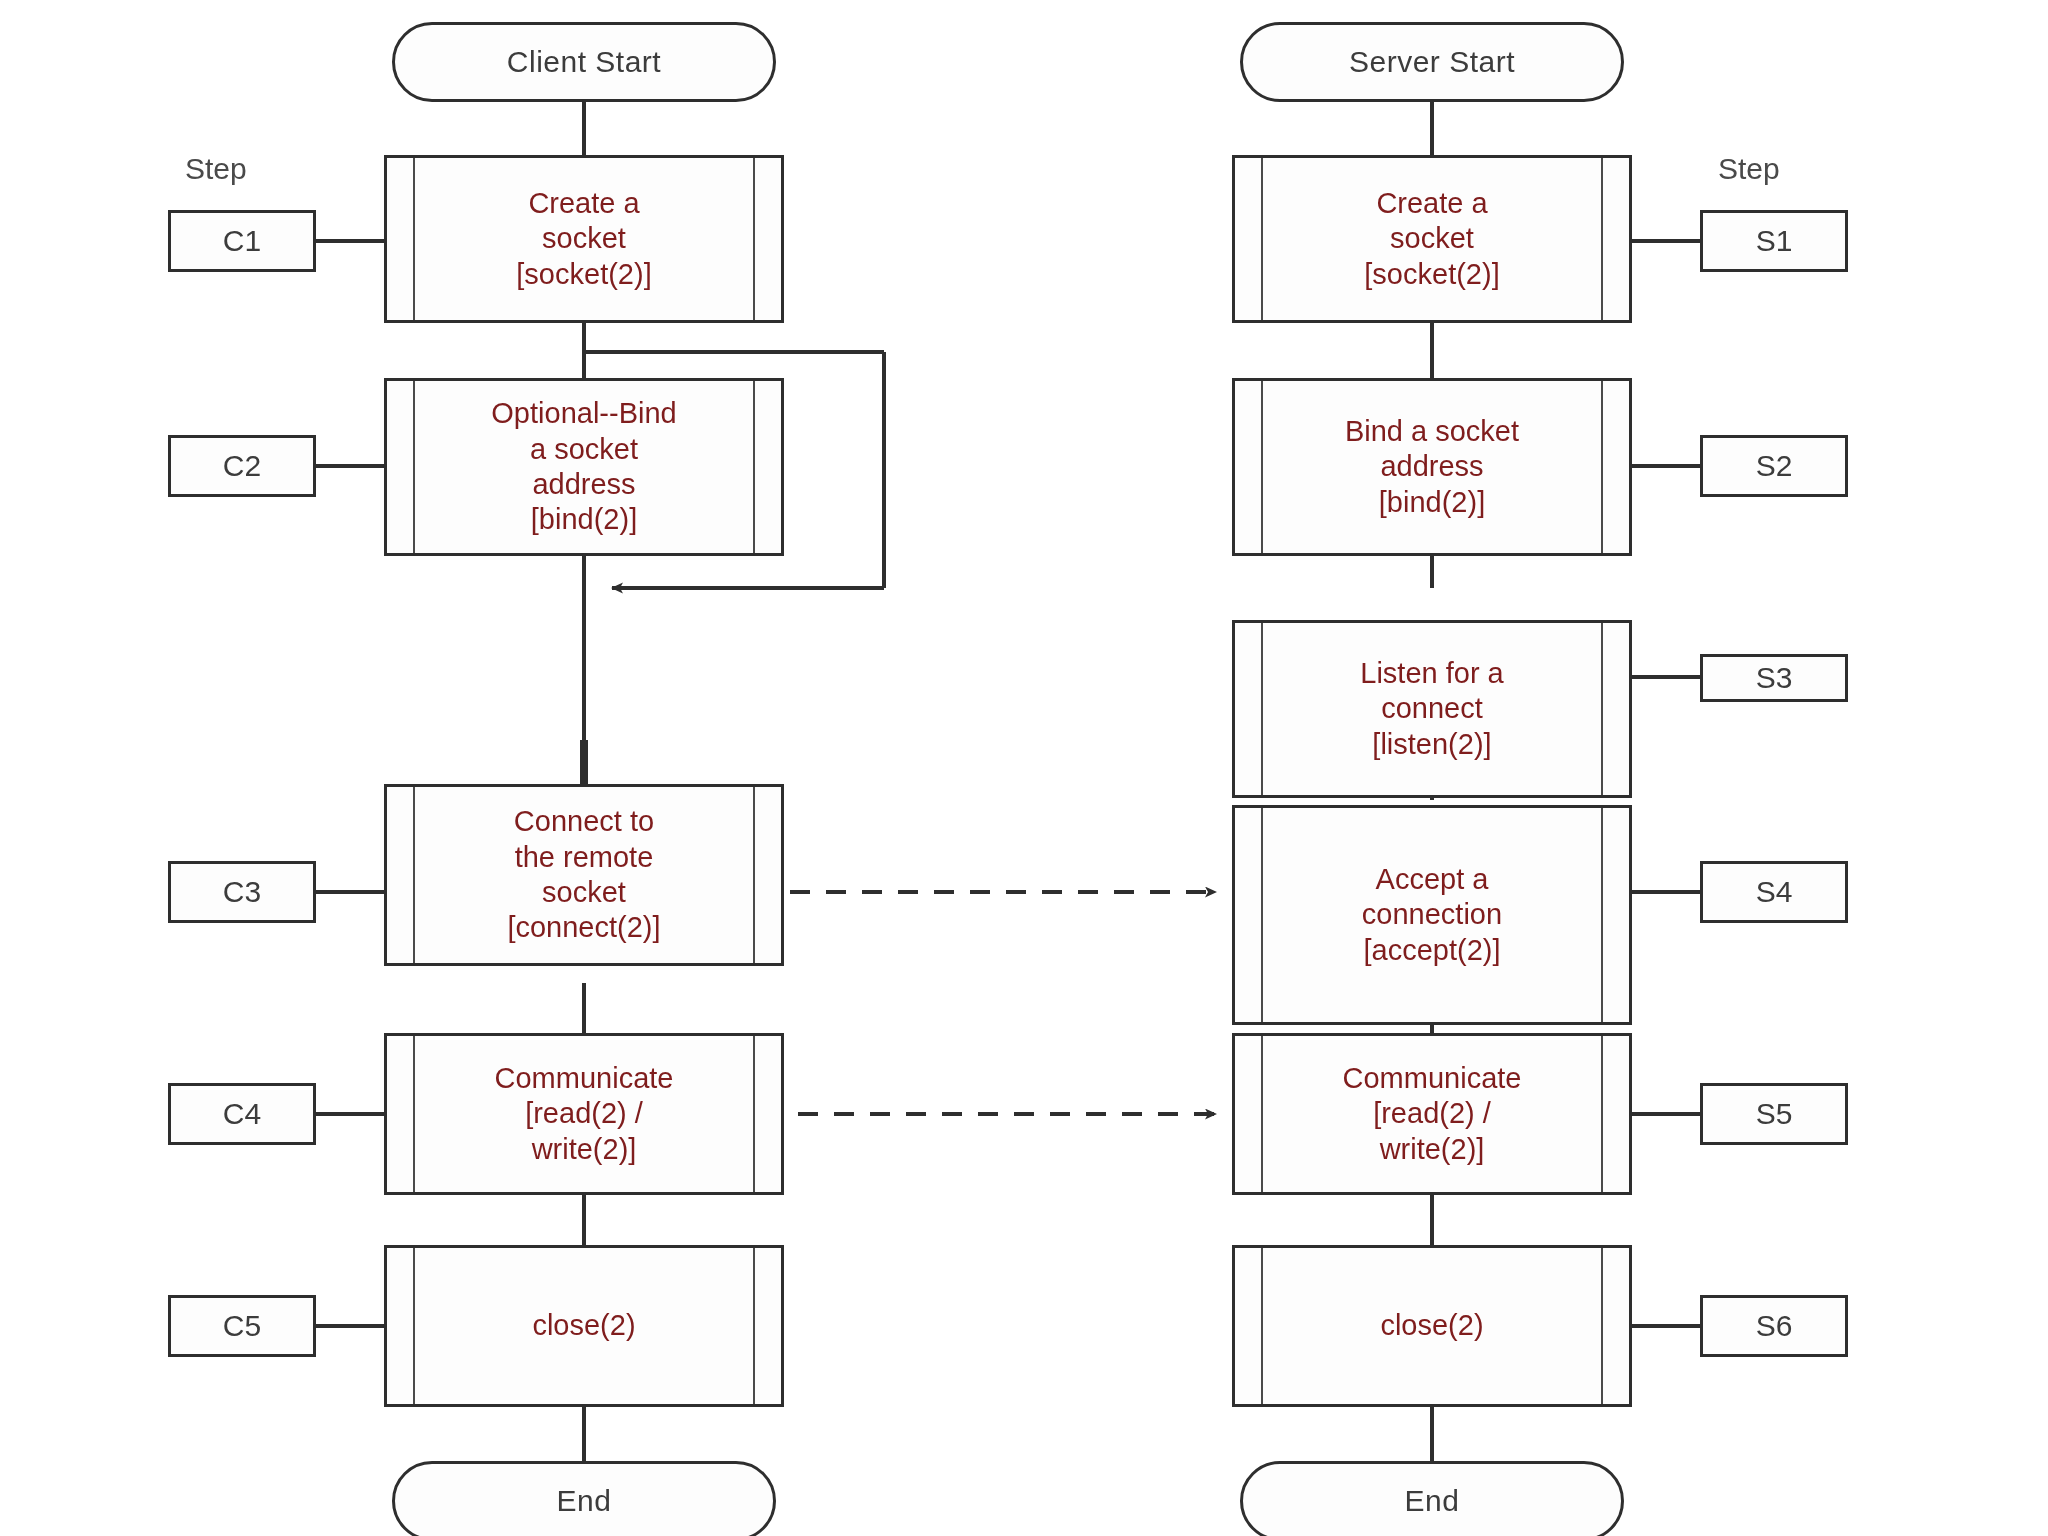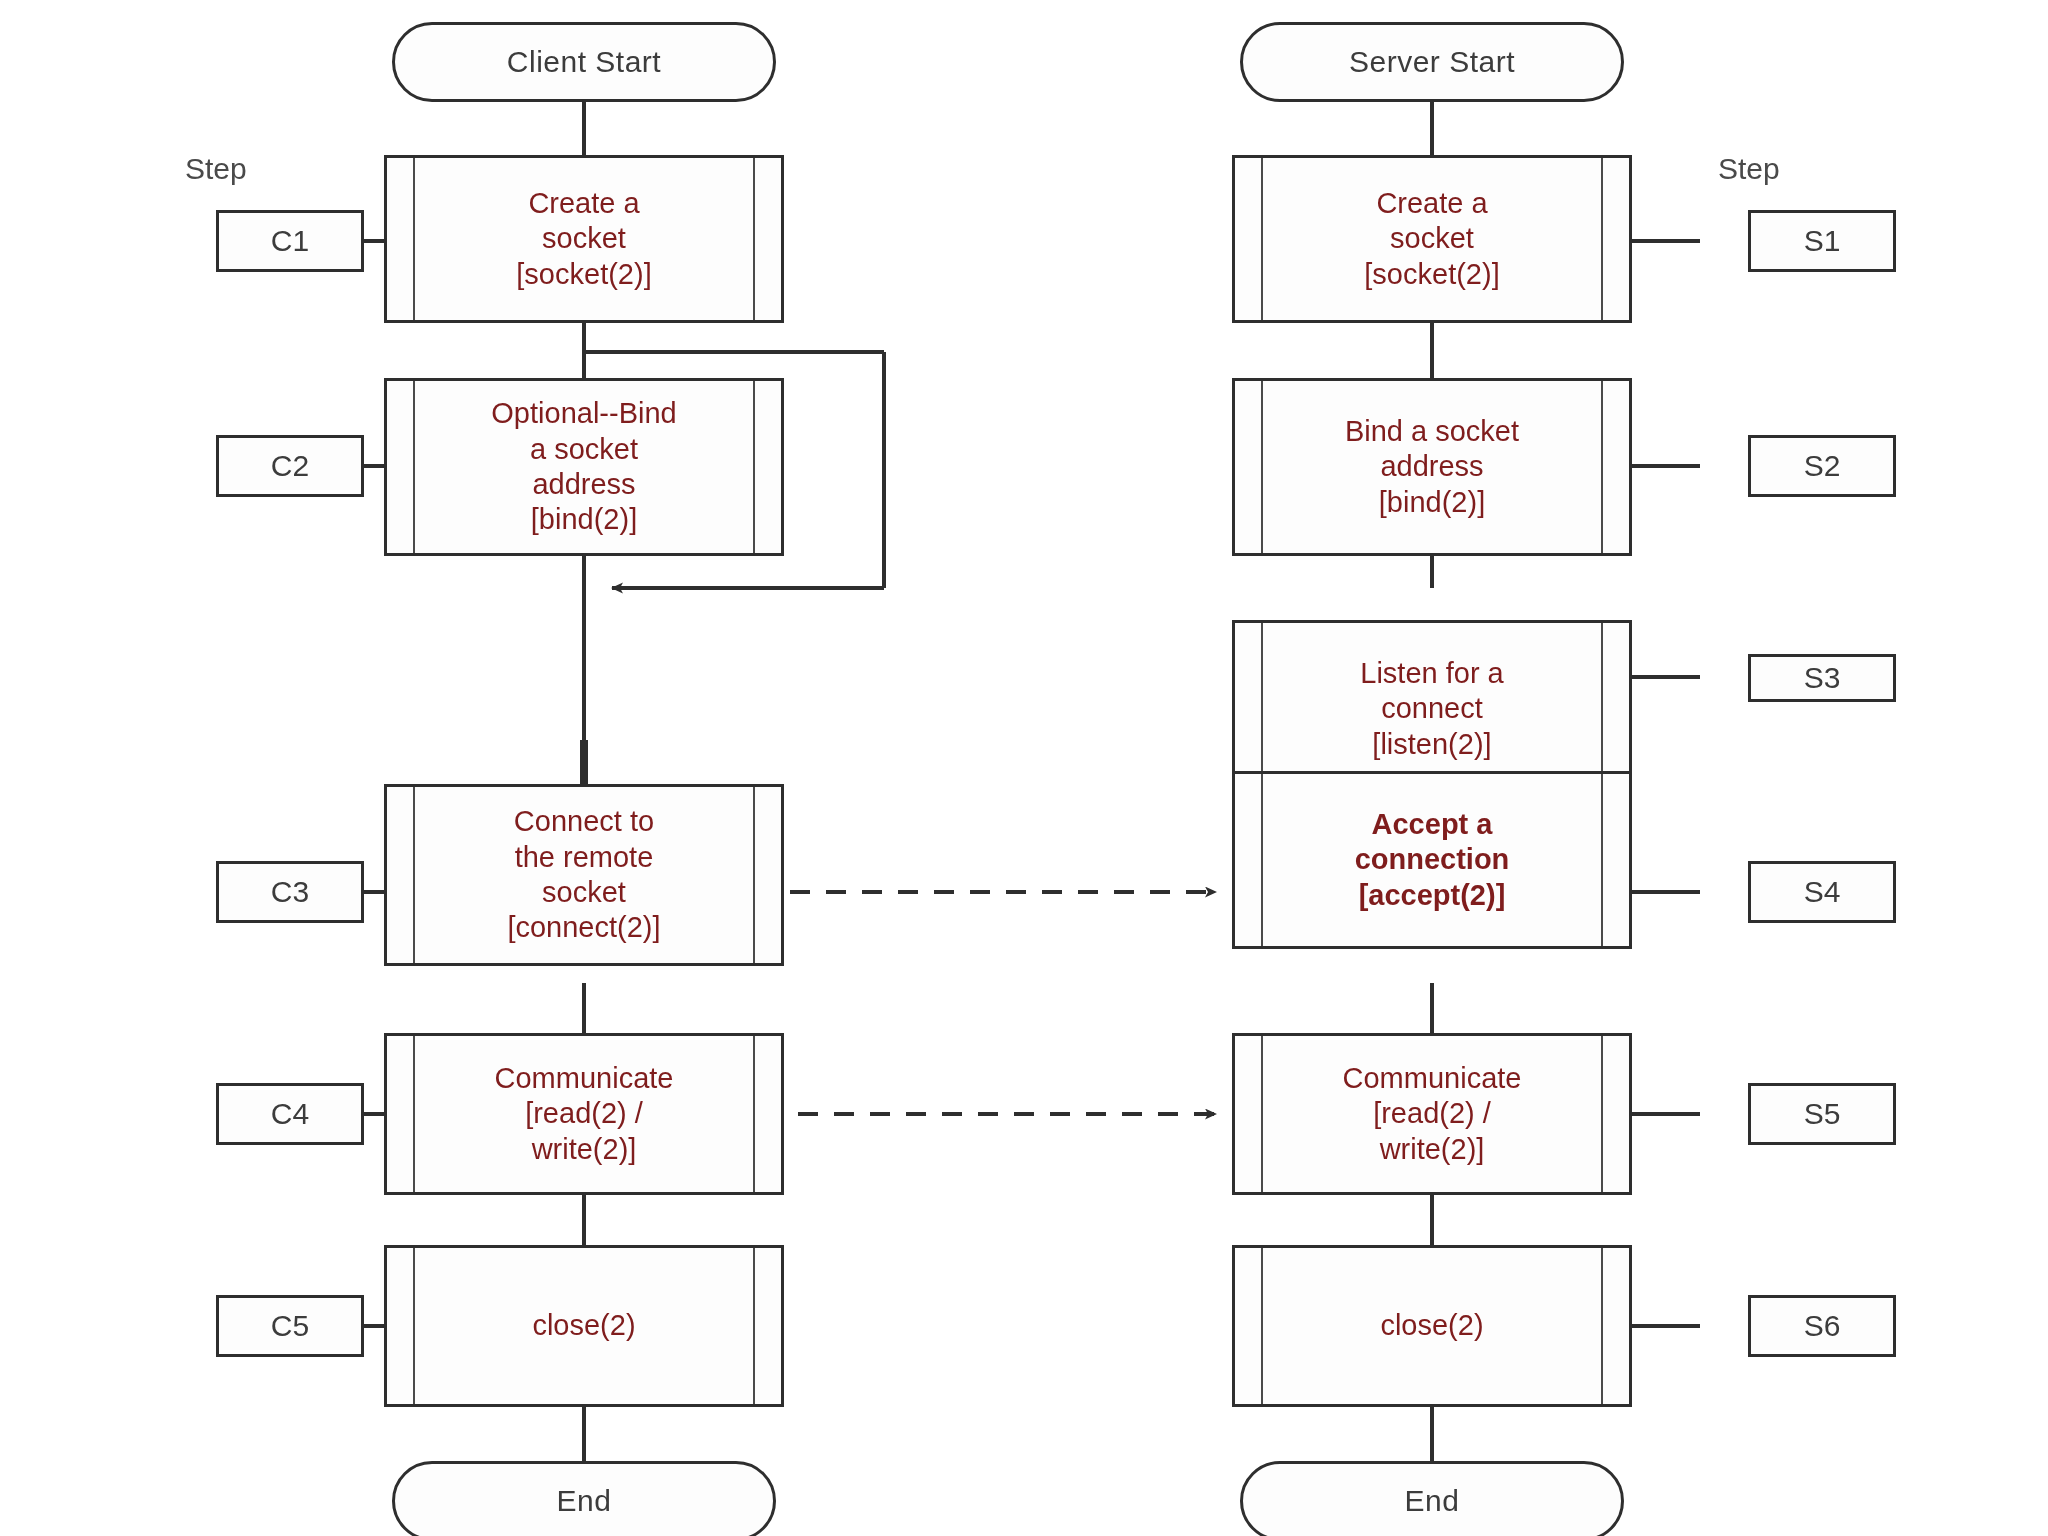--- a/index.html
+++ b/index.html
@@ -79,21 +79,20 @@
   .stepbox {
     position: absolute;
     box-sizing: border-box;
     border: 3px solid #2e2e2e;
     background: #fdfdfd;
     display: flex;
     align-items: center;
     justify-content: center;
     font-size: 30px;
     color: #3c3c3c;
-    margin-left: 48px;
   }
   .steplabel {
     position: absolute;
     font-size: 30px;
     color: #4a4a4a;
     white-space: nowrap;
   }
 </style>
 </head>
 <body>
@@ -242,21 +241,21 @@
 
   <div class="procbox" style="left:1232px; top:588px; width:400px; height:178px;margin-top:32px;">
     <div class="ptext">Listen for a
 connect
 [listen(2)]</div>
   </div>
   <div class="stepbox" style="left:1700px; top:654px; width:148px; height:48px;">
     <span>S3</span>
   </div>
 
-  <div class="procbox" style="left:1232px; top:771px; width:400px; height:178px;font-weight:bold;">
+  <div class="procbox" style="left:1232px; top:805px; width:400px; height:220px;">
     <div class="ptext">Accept a
 connection
 [accept(2)]</div>
   </div>
   <div class="stepbox" style="left:1700px; top:861px; width:148px; height:62px;">
     <span>S4</span>
   </div>
 
   <div class="procbox" style="left:1232px; top:1033px; width:400px; height:162px;">
     <div class="ptext">Communicate

